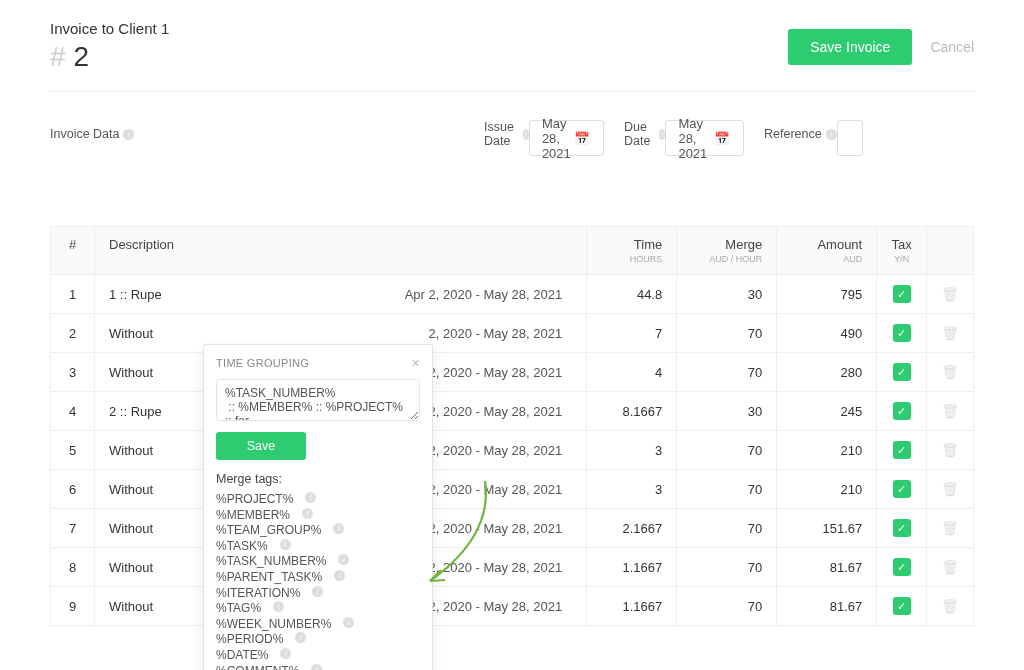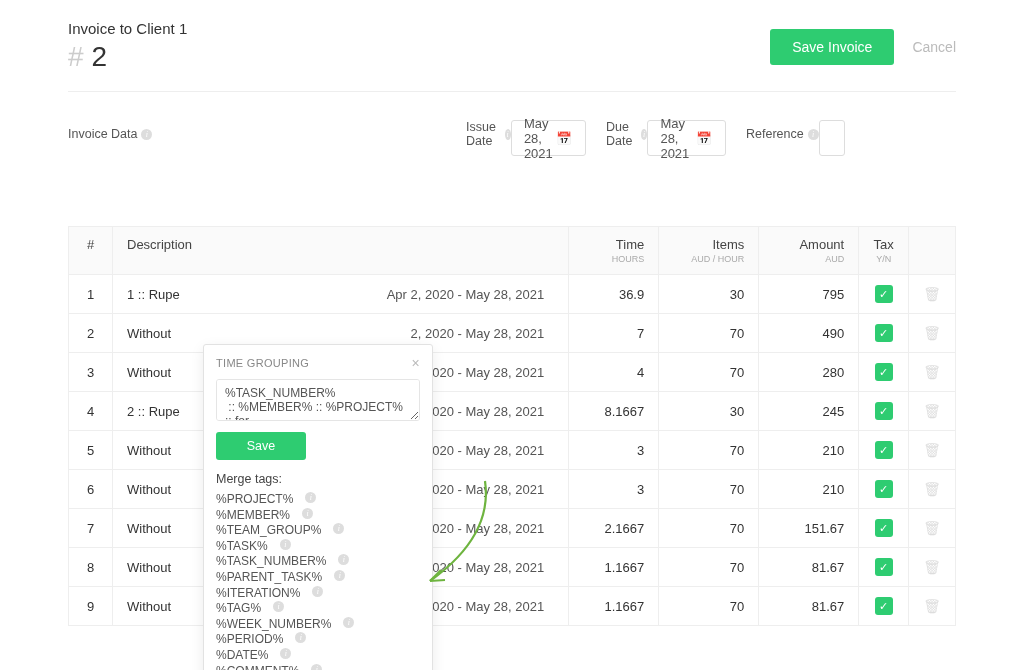--- a/index.html
+++ b/index.html
@@ -6,21 +6,21 @@
   body {
     font-family: -apple-system, BlinkMacSystemFont, "Segoe UI", Helvetica, Arial, sans-serif;
     font-size: 13px;
     color: #333;
     background: #fff;
     padding: 0;
   }
   .page {
     width: 1024px;
     height: 670px;
-    padding: 20px 68px;
+    padding: 20px 50px;
     position: relative;
     overflow: hidden;
   }
   .header-row {
     display: flex;
     justify-content: space-between;
     align-items: center;
     padding-bottom: 18px;
     border-bottom: 1px solid #eee;
     margin-bottom: 28px;
@@ -292,36 +292,36 @@
 
   <table class="items">
     <thead>
       <tr>
         <th class="col-num c">#</th>
         <th>Description</th>
         <th class="col-time r">
           <span>Time</span><span class="sub">HOURS</span>
         </th>
         <th class="col-rate r">
-          <span>Items</span><span class="sub">AUD / HOUR</span>
+          <span>Merge</span><span class="sub">AUD / HOUR</span>
         </th>
         <th class="col-amt r">
           <span>Amount</span><span class="sub">AUD</span>
         </th>
         <th class="col-tax c">
           <span>Tax</span><span class="sub">Y/N</span>
         </th>
         <th class="col-act"></th>
       </tr>
     </thead>
     <tbody id="rows-body">
         <tr>
           <td class="c">1</td>
           <td>1 :: Rupe<span style="color:#888;margin-left:40px;"></span><span style="float:right;color:#555;margin-right:10px">Apr 2, 2020 - May 28, 2021</span></td>
-          <td class="r">36.9</td>
+          <td class="r">44.8</td>
           <td class="r">30</td>
           <td class="r">795</td>
           <td class="c"><span class="tax-check">✓</span></td>
           <td class="c"><span class="trash-icon">🗑</span></td>
         </tr>
         <tr>
           <td class="c">2</td>
           <td>Without<span style="color:#888;margin-left:40px;"></span><span style="float:right;color:#555;margin-right:10px">2, 2020 - May 28, 2021</span></td>
           <td class="r">7</td>
           <td class="r">70</td>

